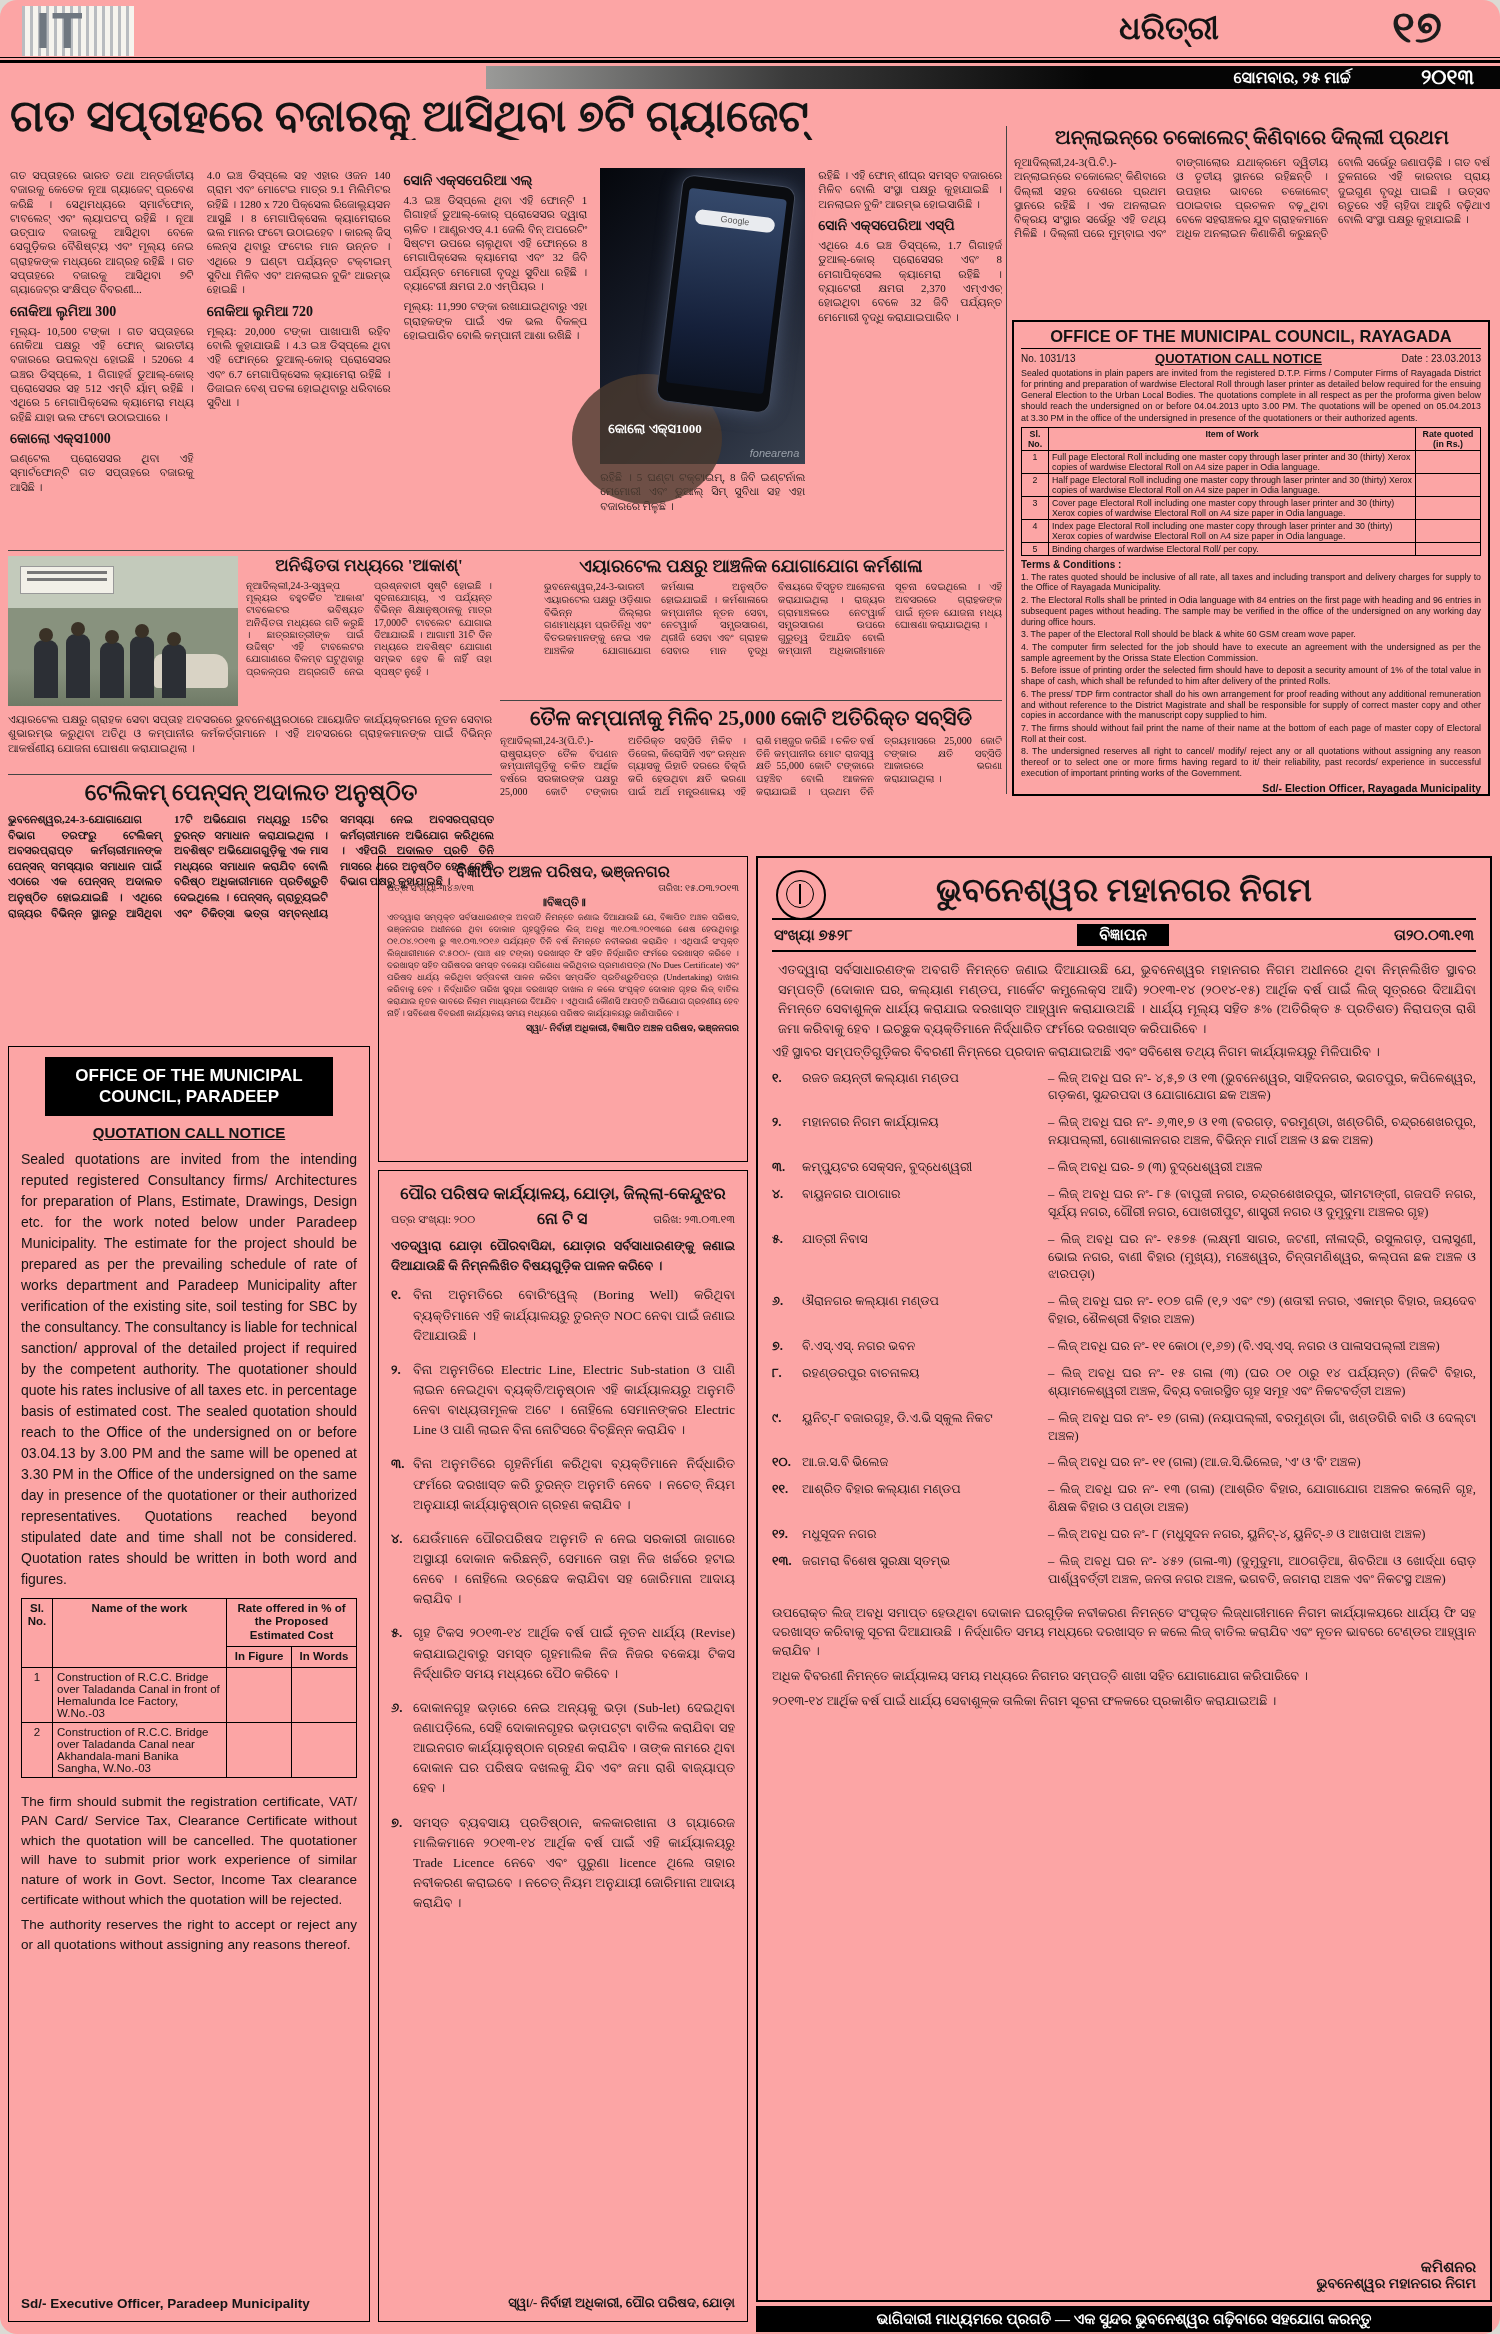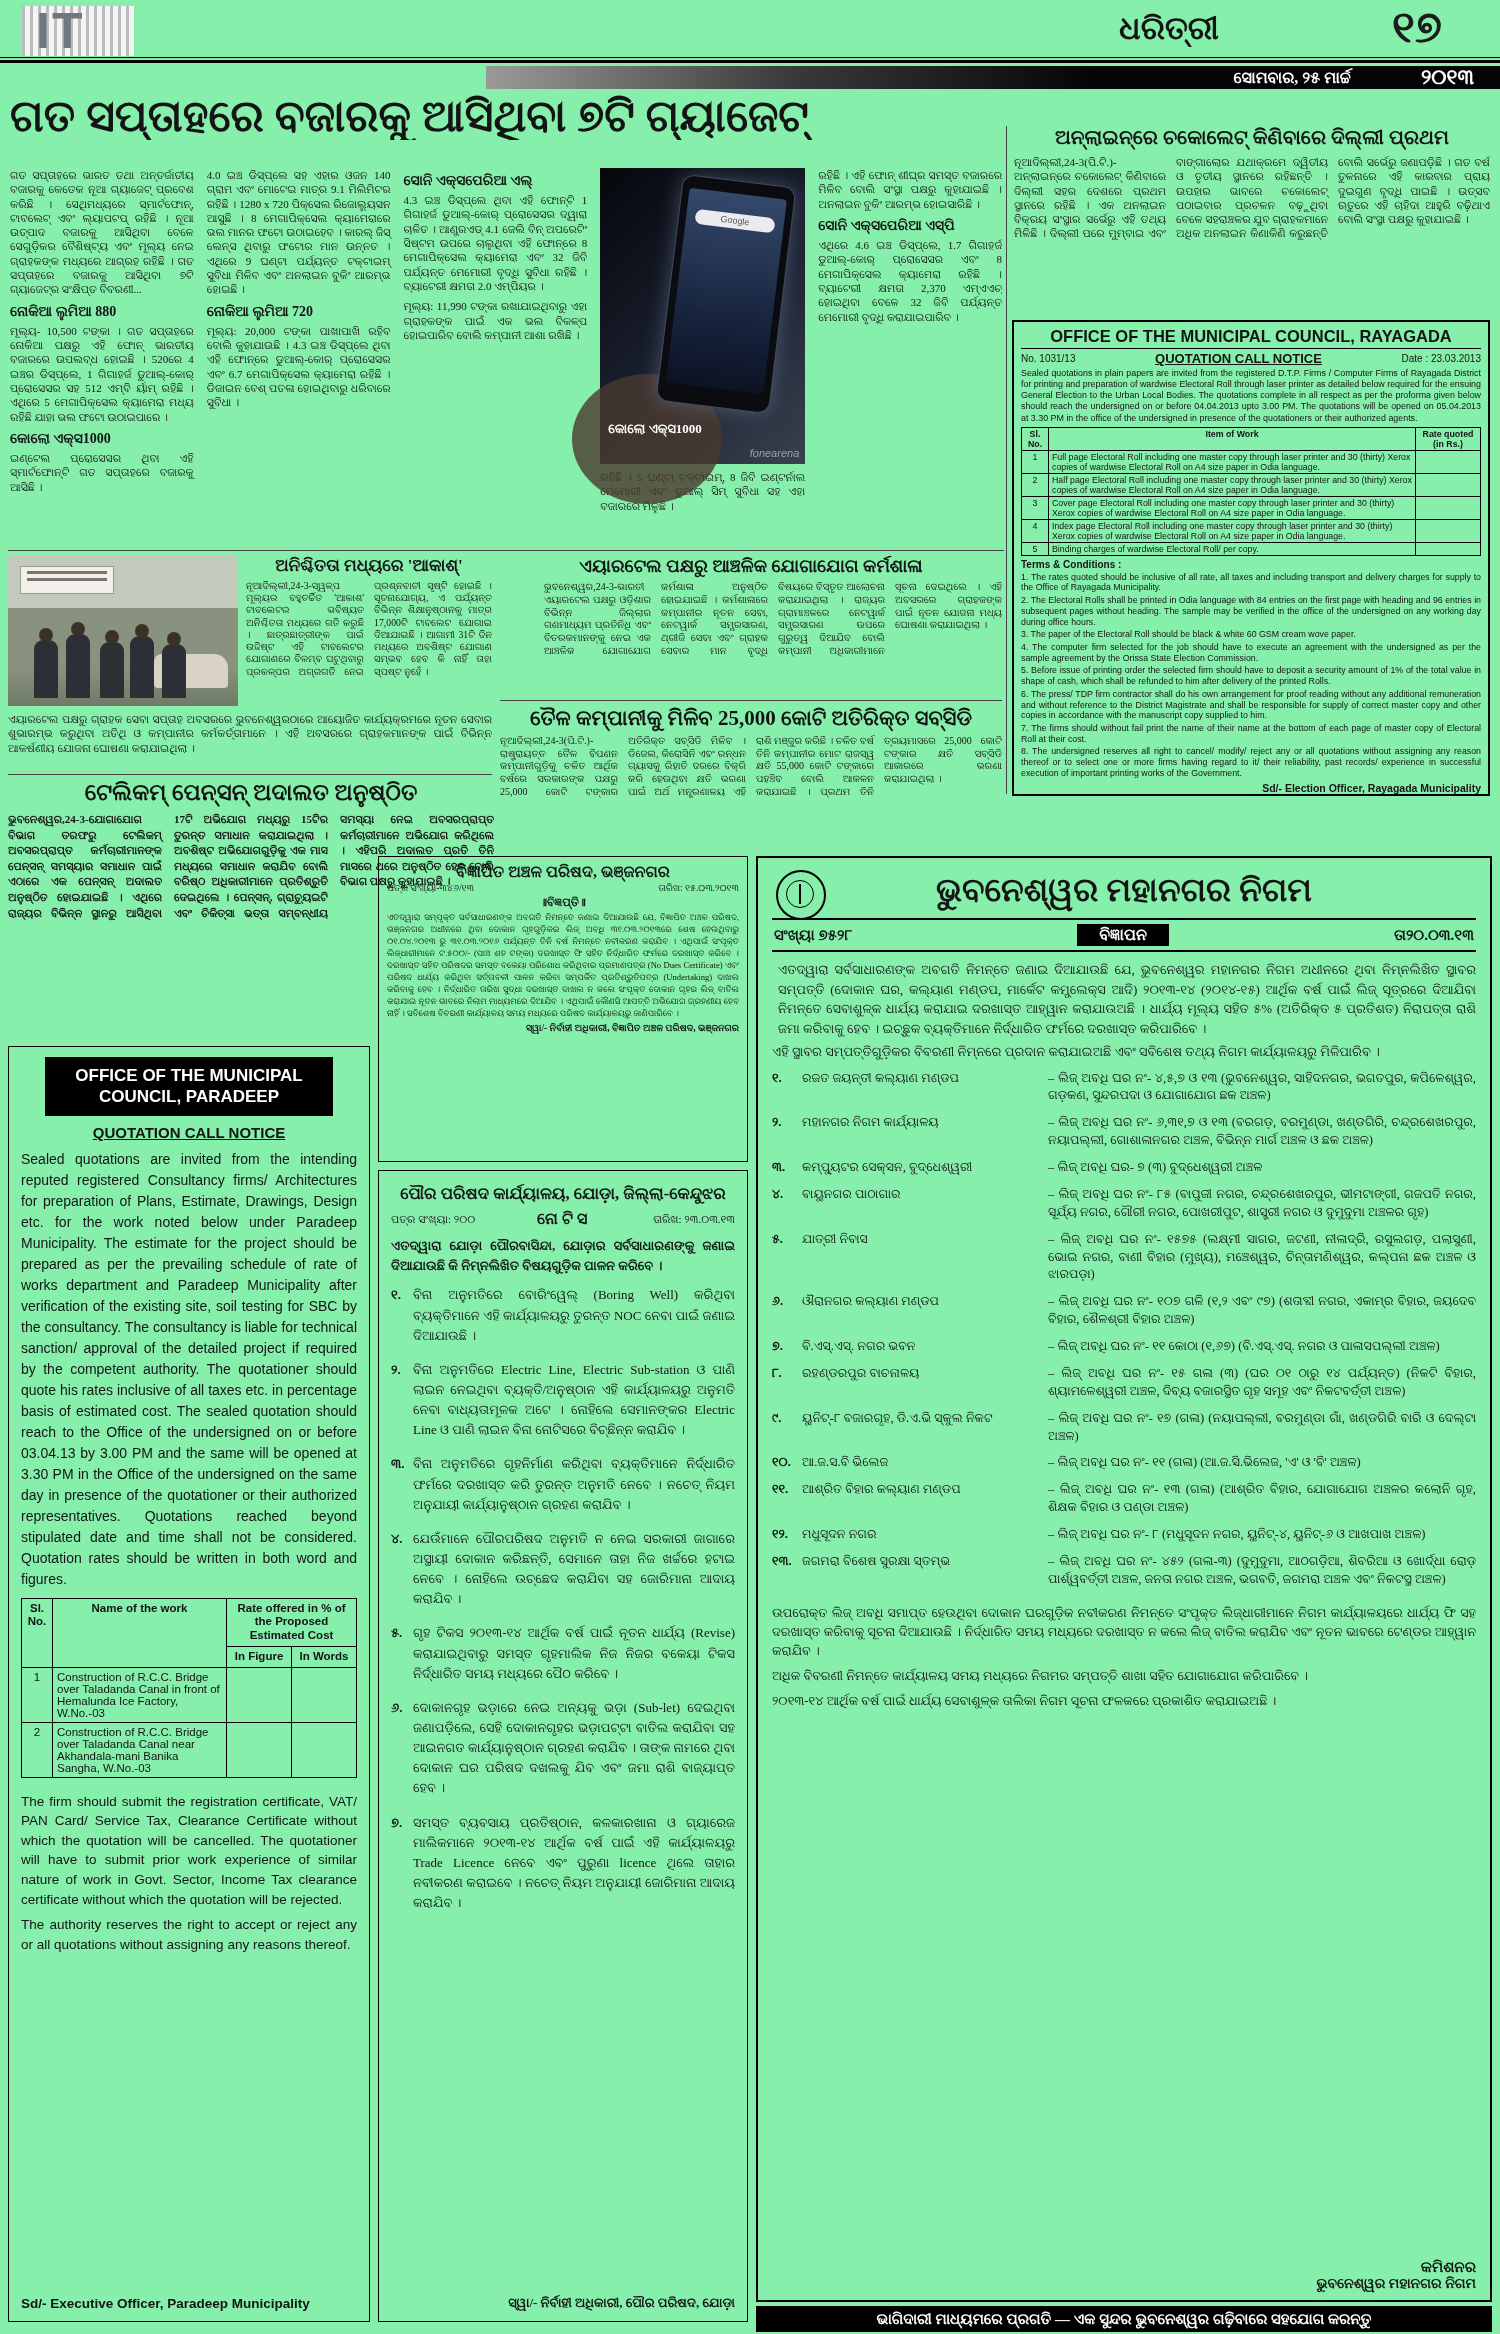--- a/index.html
+++ b/index.html
@@ -1,18 +1,18 @@
 <!DOCTYPE html>
 <html><head>
 <meta charset="utf-8">
 <title>Dharitri - IT Page</title>
 <style>
   html,body{margin:0;padding:0;background:#dcdad4;}
-  .page{position:relative;width:1500px;height:2334px;background:#86efac;color:#141414;
-        font-family:"Liberation Serif","DejaVu Serif",serif;margin:0 auto;overflow:hidden;}
+  .page{position:relative;width:1500px;height:2334px;background:#fca5a5;color:#141414;
+        font-family:"Liberation Serif","DejaVu Serif",serif;margin:0 auto;overflow:hidden;border-radius:17px;}
   .abs{position:absolute;overflow:hidden;}
   p{margin:0 0 6px 0;}
   h1,h2,h3,h4{margin:0;}
   .just{text-align:justify;}
 
   
   .it-box{left:22px;top:6px;width:112px;height:50px;
     background:repeating-linear-gradient(90deg,#b9bcc0 0 3px,#f6f4ee 3px 8px);}
   .it-box span{position:absolute;left:14px;top:-4px;font-size:50px;font-weight:bold;
     color:#6f7780;font-family:"Liberation Sans",sans-serif;letter-spacing:2px;}
@@ -174,21 +174,21 @@
   <div class="abs rule-thick"></div>
   <div class="abs dateband">
     <span class="d">ସୋମବାର, ୨୫ ମାର୍ଚ୍ଚ</span>
     <span class="y">୨୦୧୩</span>
   </div>
 
   <h1 class="abs main-headline">ଗତ ସପ୍ତାହରେ ବଜାରକୁ ଆସିଥିବା ୭ଟି ଗ୍ୟାଜେଟ୍</h1>
   <section class="abs gadget">
     <div class="gcol just">
       <p>ଗତ ସପ୍ତାହରେ ଭାରତ ତଥା ଅନ୍ତର୍ଜାତୀୟ ବଜାରକୁ କେତେକ ନୂଆ ଗ୍ୟାଜେଟ୍ ପ୍ରବେଶ କରିଛି । ସେଥିମଧ୍ୟରେ ସ୍ମାର୍ଟଫୋନ୍, ଟାବଲେଟ୍ ଏବଂ ଲ୍ୟାପଟପ୍ ରହିଛି । ନୂଆ ଉତ୍ପାଦ ବଜାରକୁ ଆସିଥିବା ବେଳେ ସେଗୁଡ଼ିକର ବୈଶିଷ୍ଟ୍ୟ ଏବଂ ମୂଲ୍ୟ ନେଇ ଗ୍ରାହକଙ୍କ ମଧ୍ୟରେ ଆଗ୍ରହ ରହିଛି । ଗତ ସପ୍ତାହରେ ବଜାରକୁ ଆସିଥିବା ୭ଟି ଗ୍ୟାଜେଟ୍‌ର ସଂକ୍ଷିପ୍ତ ବିବରଣୀ...</p>
-      <h4>ନୋକିଆ ଲୁମିଆ 880</h4>
+      <h4>ନୋକିଆ ଲୁମିଆ 300</h4>
       <p>ମୂଲ୍ୟ- 10,500 ଟଙ୍କା । ଗତ ସପ୍ତାହରେ ନୋକିଆ ପକ୍ଷରୁ ଏହି ଫୋନ୍ ଭାରତୀୟ ବଜାରରେ ଉପଲବ୍ଧ ହୋଇଛି । 520ରେ 4 ଇଞ୍ଚର ଡିସ୍‌ପ୍ଲେ, 1 ଗିଗାହର୍ଜ ଡୁଆଲ୍-କୋର୍ ପ୍ରୋସେସର ସହ 512 ଏମ୍‌ବି ର୍ୟାମ୍ ରହିଛି । ଏଥିରେ 5 ମେଗାପିକ୍ସେଲ କ୍ୟାମେରା ମଧ୍ୟ ରହିଛି ଯାହା ଭଲ ଫଟୋ ଉଠାଇପାରେ ।</p>
       <h4>କୋଲୋ ଏକ୍ସ1000</h4>
       <p>ଇଣ୍ଟେଲ ପ୍ରୋସେସର ଥିବା ଏହି ସ୍ମାର୍ଟଫୋନ୍‌ଟି ଗତ ସପ୍ତାହରେ ବଜାରକୁ ଆସିଛି ।</p>
     </div>
     <div class="gcol just">
       <p>4.0 ଇଞ୍ଚ ଡିସ୍‌ପ୍ଲେ ସହ ଏହାର ଓଜନ 140 ଗ୍ରାମ ଏବଂ ମୋଟେଇ ମାତ୍ର 9.1 ମିଲିମିଟର ରହିଛି । 1280 x 720 ପିକ୍ସେଲ ରିଜୋଲ୍ୟୁସନ ଆସୁଛି । 8 ମେଗାପିକ୍ସେଲ କ୍ୟାମେରାରେ ଭଲ ମାନର ଫଟୋ ଉଠାଇହେବ । କାରଲ୍ ଜିସ୍ ଲେନ୍ସ ଥିବାରୁ ଫଟୋର ମାନ ଉନ୍ନତ । ଏଥିରେ 9 ଘଣ୍ଟା ପର୍ଯ୍ୟନ୍ତ ଟକ୍‌ଟାଇମ୍ ସୁବିଧା ମିଳିବ ଏବଂ ଅନଲାଇନ ବୁକିଂ ଆରମ୍ଭ ହୋଇଛି ।</p>
       <h4>ନୋକିଆ ଲୁମିଆ 720</h4>
       <p>ମୂଲ୍ୟ: 20,000 ଟଙ୍କା ପାଖାପାଖି ରହିବ ବୋଲି କୁହାଯାଉଛି । 4.3 ଇଞ୍ଚ ଡିସ୍‌ପ୍ଲେ ଥିବା ଏହି ଫୋନ୍‌ରେ ଡୁଆଲ୍-କୋର୍ ପ୍ରୋସେସର ଏବଂ 6.7 ମେଗାପିକ୍ସେଲ କ୍ୟାମେରା ରହିଛି । ଡିଜାଇନ ବେଶ୍ ପତଳା ହୋଇଥିବାରୁ ଧରିବାରେ ସୁବିଧା ।</p>
     </div>
     <div class="gcol just">

